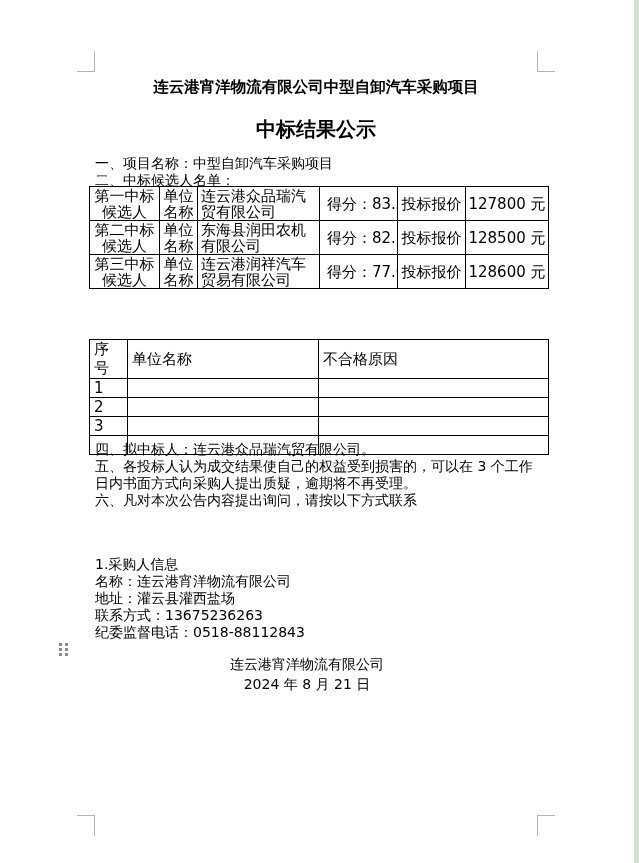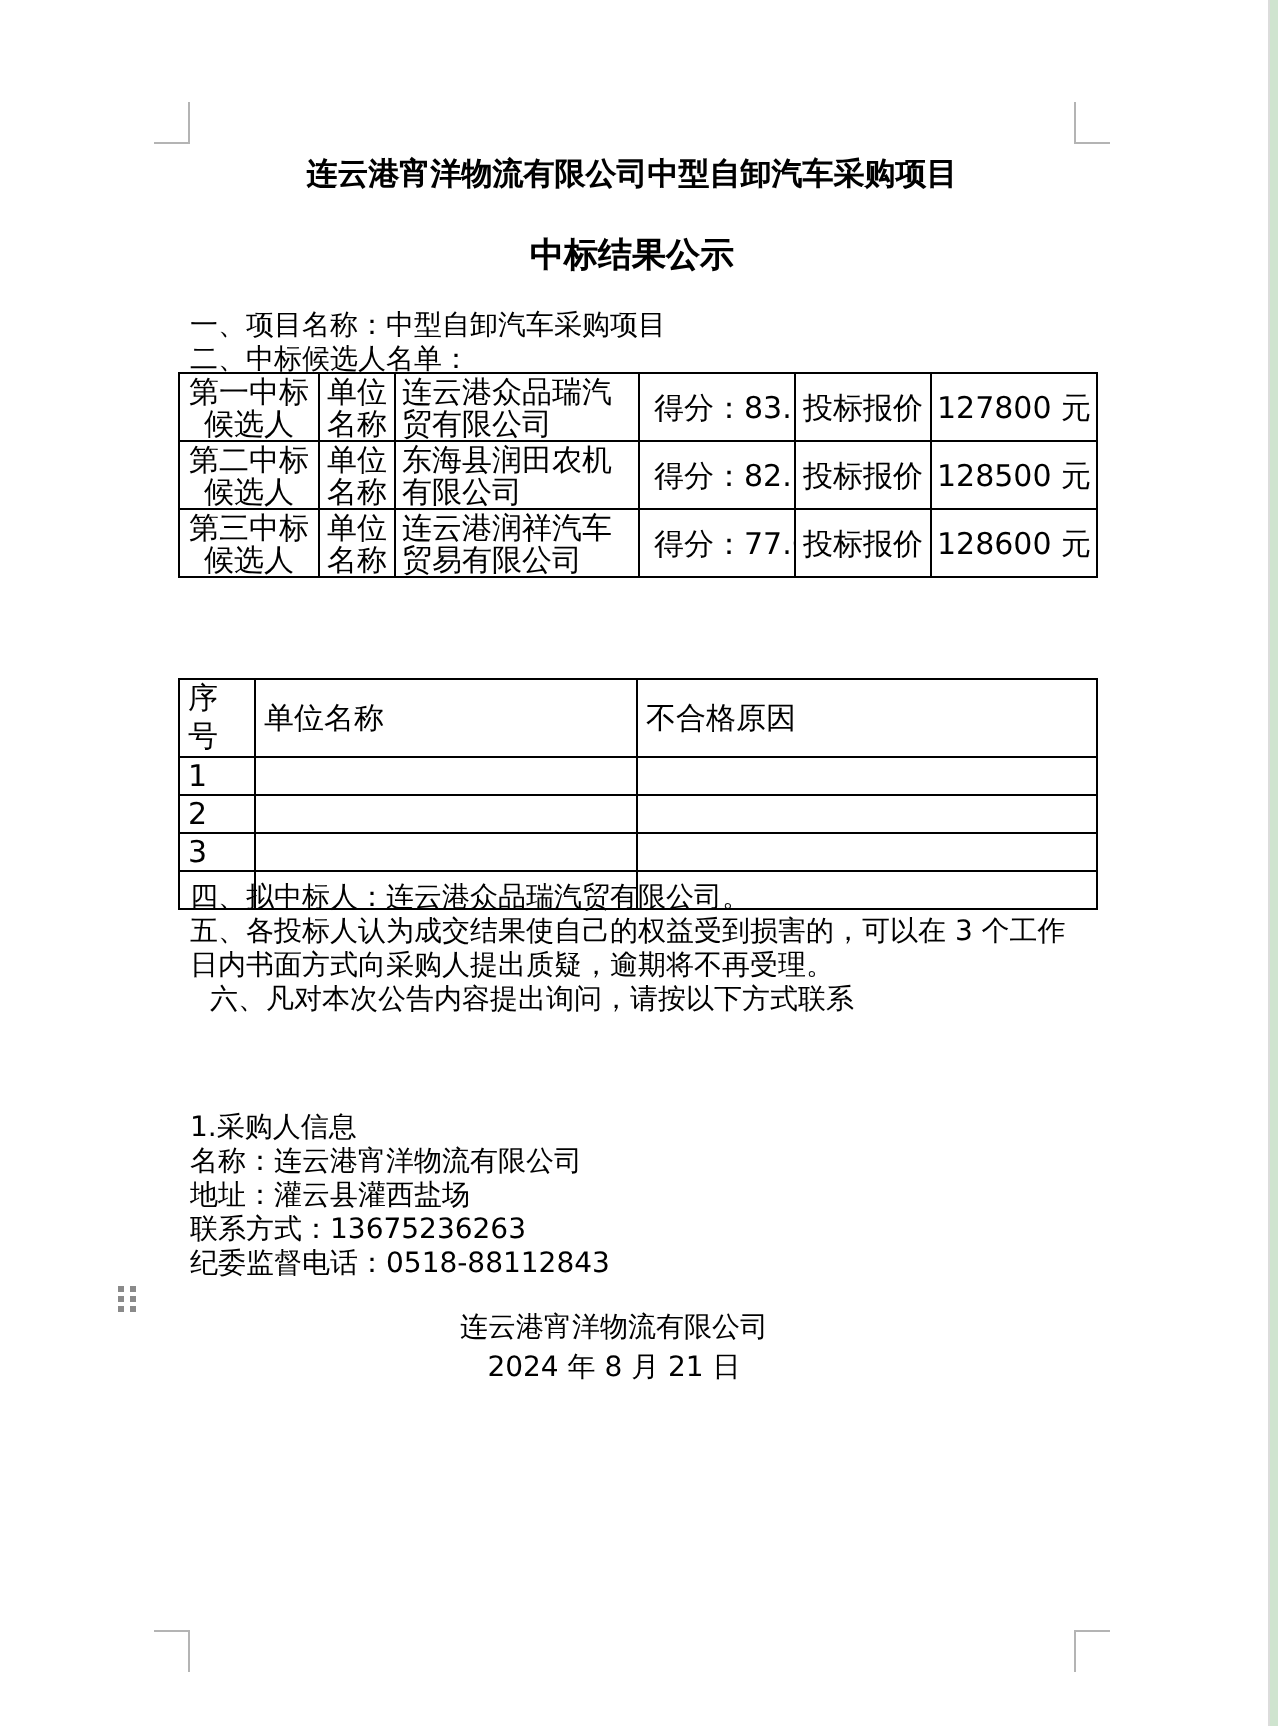--- a/index.html
+++ b/index.html
@@ -19,29 +19,29 @@
   .cmark { position:absolute; width:18px; height:21px; }
   .cmark.tl { left:77px; top:51px;  border-right:1px solid #b4b4b4; border-bottom:1px solid #b4b4b4; }
   .cmark.tr { left:537px; top:51px; border-left:1px solid #b4b4b4;  border-bottom:1px solid #b4b4b4; }
   .cmark.bl { left:77px; top:815px; border-right:1px solid #b4b4b4; border-top:1px solid #b4b4b4; }
   .cmark.br { left:537px; top:815px;border-left:1px solid #b4b4b4;  border-top:1px solid #b4b4b4; }
 
   .content { position:absolute; left:95px; top:71px; width:442px; height:750px; }
   .abs { position:absolute; left:0; width:442px; }
 
   .doc-title    { top:6px;  text-align:center; font-weight:bold; font-size:15.5px; }
-  .doc-subtitle { top:45px; text-align:center; font-weight:bold; font-size:17px; }
+  .doc-subtitle { top:45px; text-align:center; font-weight:bold; font-size:20px; }
 
   .para { font-size:14px; line-height:17px; }
   .p1 { top:84px; }
   .p2 { top:101px; }
   .s3 { top:235px; }
   .p4 { top:370px; }
   .p5 { top:387px; }
-  .p6 { top:421px;margin-left:10px; }
+  .p6 { top:421px; }
   .contact-block { top:438px;margin-top:47px; }
   .contact-block .para { line-height:17px; }
 
   table { border-collapse:collapse; table-layout:fixed; background:#fff; }
   td, th { border:1px solid #000; font-size:15px; font-weight:normal;
            overflow:hidden; vertical-align:middle; }
 
   .winners { position:absolute; left:-6px; top:115px; width:459px; }
   .winners td { text-align:center; padding:0 1px; line-height:16px; }
   .winners .col-rank  { width:70px; }

